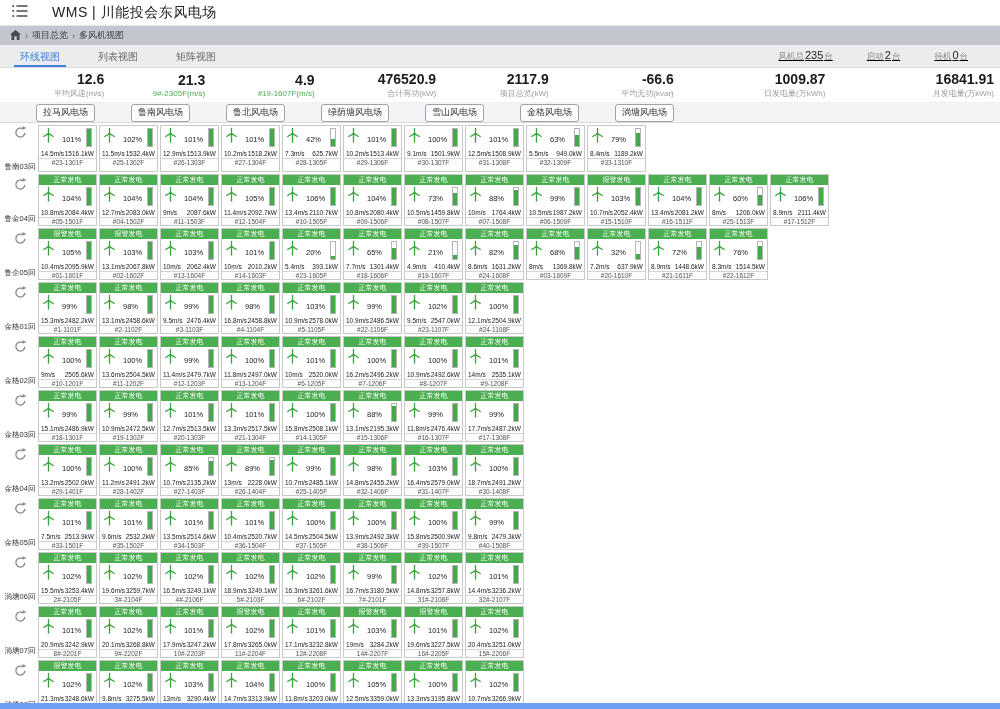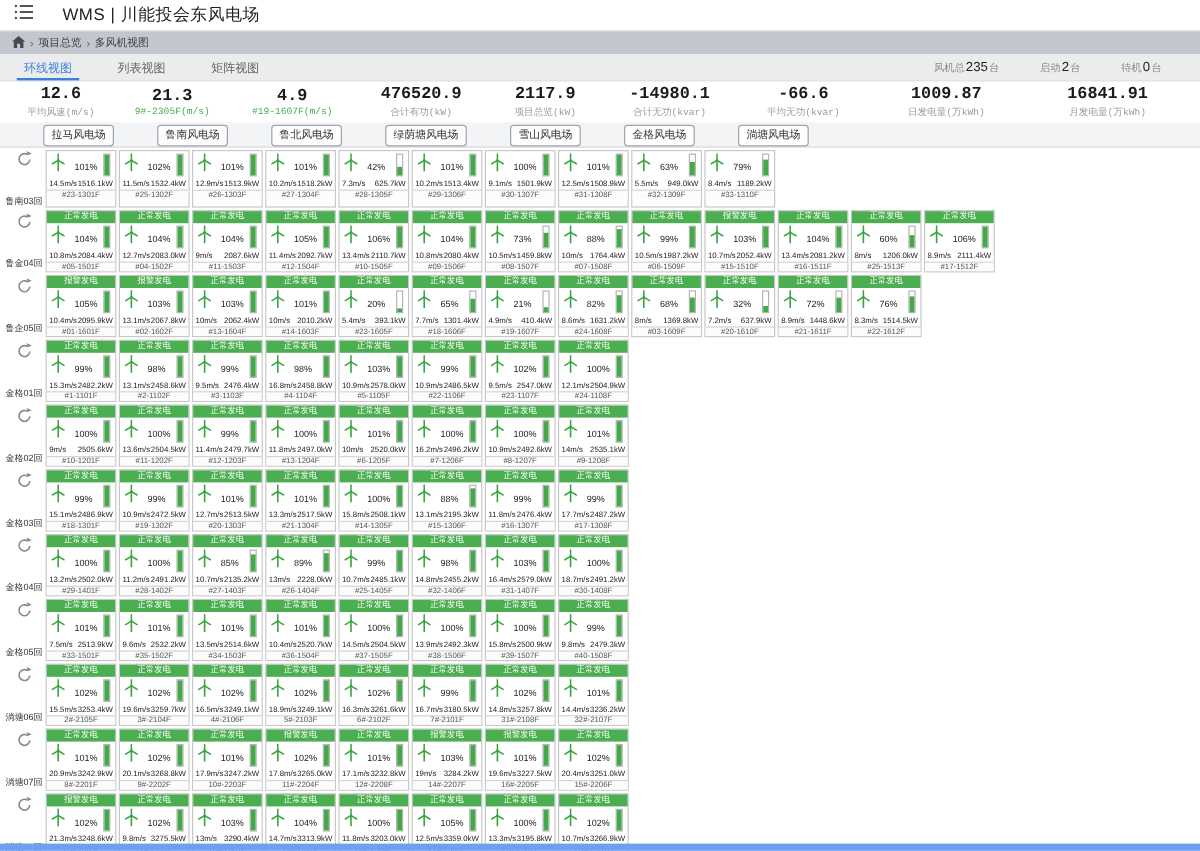--- a/index.html
+++ b/index.html
@@ -14,28 +14,28 @@
   
   .breadcrumb { height:19px; background:#c3c7cd; display:flex; align-items:center;
                 padding-left:10px; font-size:9px; color:#3d4148; gap:4px; }
   .crumb-sep { color:#5a5f66; font-size:9px; }
 
   
   .tabbar { height:23px; background:#eaecee; display:flex; align-items:stretch;
             padding:0 14px 0 14px; border-bottom:1px solid #dcdee0; }
   .vtab { font-size:10px; color:#666; padding:5px 6px 0; margin-right:26px; cursor:pointer; }
   .vtab.active { color:#3d7fd9; border-bottom:2px solid #3d7fd9; }
-  .counters { margin-left:auto; display:flex; align-items:center; gap:34px; padding-right:18px; }
+  .counters { margin-left:auto; display:flex; align-items:center; gap:34px; padding-right:18px;text-decoration:underline; }
   .counter { font-size:8.5px; color:#8a8a8a; display:flex; align-items:baseline; }
   .counter .cval { font-size:11px; color:#222; margin:0 1px; }
 
   
   .stats { height:35px; display:flex; align-items:center; background:#fff;
            padding:0 6px; border-bottom:1px solid #f0f0f0; }
-  .stat { text-align:center;font-family:Liberation Mono, monospace; }
+  .stat { text-align:right; }
   .stat-val { font-size:14px; font-weight:bold; color:#1b1b1b; line-height:15px; }
   .stat-lbl { font-size:8px; color:#9b9b9b; margin-top:1px; }
 
   
   .farmbar { height:20px; background:#f3f4f6; border-bottom:1px solid #d9d9d9;
              display:flex; align-items:center; padding:0 4px; gap:4px; }
   .farm-btn { font-size:9px; color:#333; background:#fdfdfd; border:1px solid #9fa4ab;
               border-radius:3px; padding:1px 6px 2px; cursor:pointer; white-space:nowrap;margin-left:32px; }
 
   
@@ -135,24 +135,20 @@
       <div class="stat-lbl" style="color: rgb(75, 174, 80);">#19-1607F(m/s)</div>
     </div>
     <div class="stat" style="flex-grow: 100;">
       <div class="stat-val">476520.9</div>
       <div class="stat-lbl">合计有功(kW)</div>
     </div>
     <div class="stat" style="flex-grow: 101;">
       <div class="stat-val">2117.9</div>
       <div class="stat-lbl">项目总览(kW)</div>
     </div>
-    <div class="stat" style="flex-grow: 101;">
-      <div class="stat-val">-14980.1</div>
-      <div class="stat-lbl">合计无功(kvar)</div>
-    </div>
     <div class="stat" style="flex-grow: 115;">
       <div class="stat-val">-66.6</div>
       <div class="stat-lbl">平均无功(kvar)</div>
     </div>
     <div class="stat" style="flex-grow: 143;">
       <div class="stat-val">1009.87</div>
       <div class="stat-lbl">日发电量(万kWh)</div>
     </div>
     <div class="stat" style="flex-grow: 170;">
       <div class="stat-val">16841.91</div>

